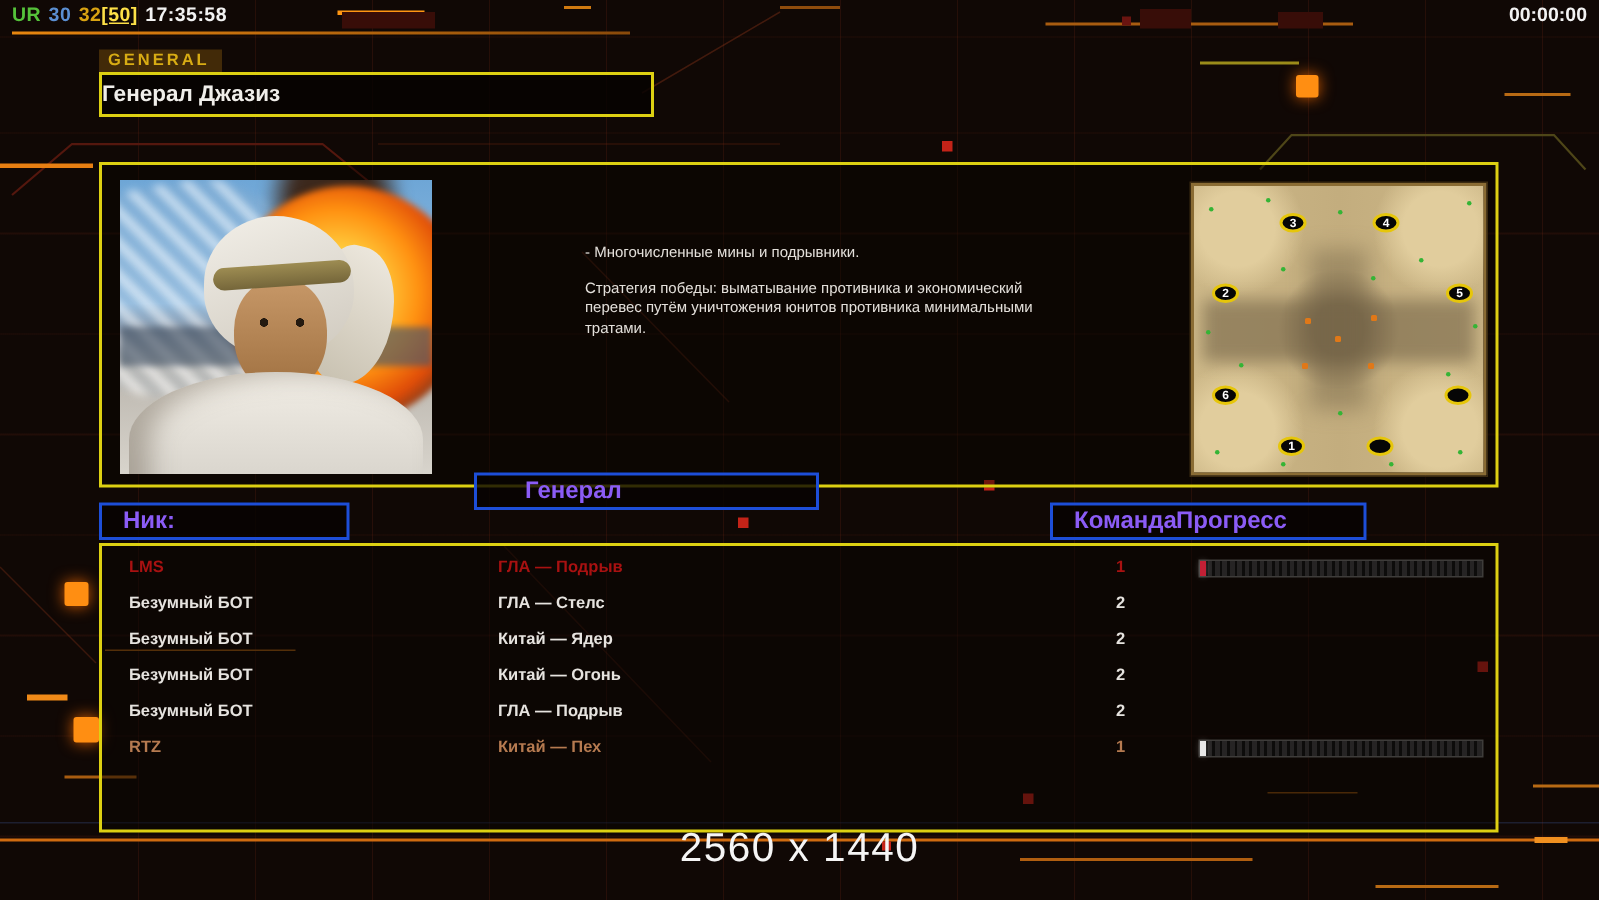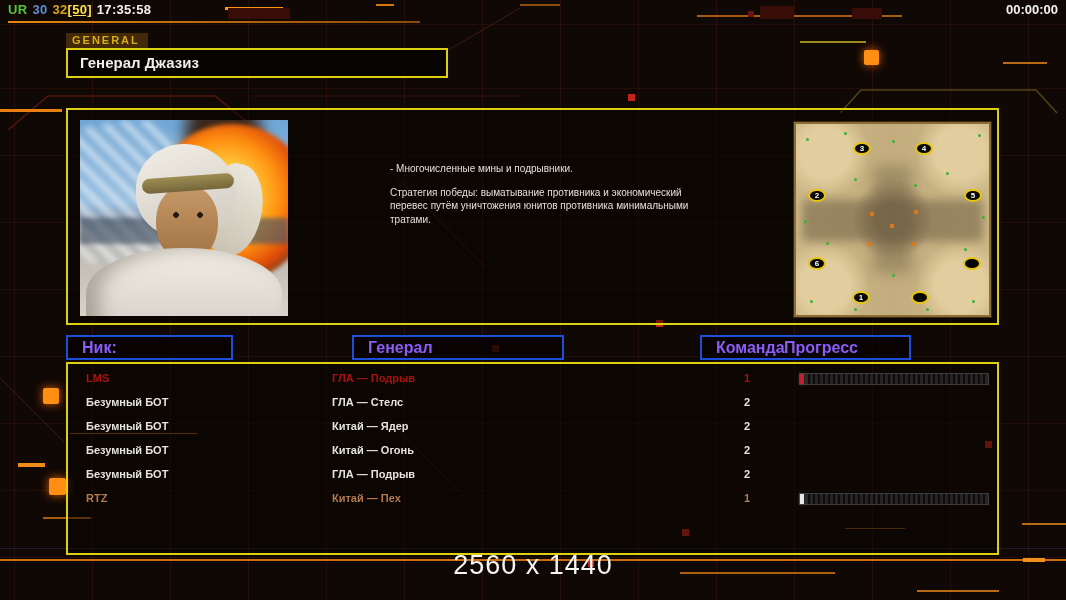--- a/index.html
+++ b/index.html
@@ -32,21 +32,21 @@
   .gen-tab{
     position:absolute;left:66px;top:33px;padding:1px 8px 2px 6px;
     background:rgba(150,100,12,.38);color:#d8ac14;
     font-size:11px;font-weight:bold;letter-spacing:2px;
     border-bottom:1px solid #7a5a0a;
   }
   .name-box{
     position:absolute;left:66px;top:48px;width:366px;height:26px;
     border:2px solid #ddd012;background:rgba(6,3,1,.82);
     color:#f0eeea;font-size:15px;font-weight:bold;
-    line-height:26px;padding-left:12px;
+    line-height:26px;
   }
 
   
   .main-panel{
     position:absolute;left:66px;top:108px;width:929px;height:213px;
     border:2px solid #ddd012;background:rgba(8,4,1,.45);
   }
   
   .portrait{
     position:absolute;left:12px;top:10px;width:208px;height:196px;overflow:hidden;
@@ -102,21 +102,21 @@
     background:#060606;color:#fff;font-size:8px;font-weight:bold;
     display:flex;align-items:center;justify-content:center;box-sizing:border-box;
   }
   .gdot{position:absolute;width:3px;height:3px;border-radius:50%;background:#35b435;}
   .odot{position:absolute;width:4px;height:4px;border-radius:1px;background:#e07818;}
 
   
   .hdr{position:absolute;height:21px;border:2px solid #1d4ed8;background:rgba(6,3,1,.8);
        color:#8b5cf6;font-size:16px;font-weight:bold;line-height:21px;}
   .hdr-nick{left:66px;top:335px;width:149px;padding-left:14px;}
-  .hdr-gen{left:316px;top:335px;width:194px;padding-left:14px;margin-left:36px;}
+  .hdr-gen{left:316px;top:315px;width:194px;padding-left:32px;}
   .hdr-team{left:700px;top:335px;width:207px;}
   .hdr-team .h-team{position:absolute;left:14px;}
   .hdr-team .h-prog{position:absolute;left:82px;}
 
   
   .table-panel{
     position:absolute;left:66px;top:362px;width:929px;height:189px;
     border:2px solid #ddd012;background:rgba(8,4,1,.5);
   }
   .tbody{position:absolute;left:0;right:0;top:4px;}

